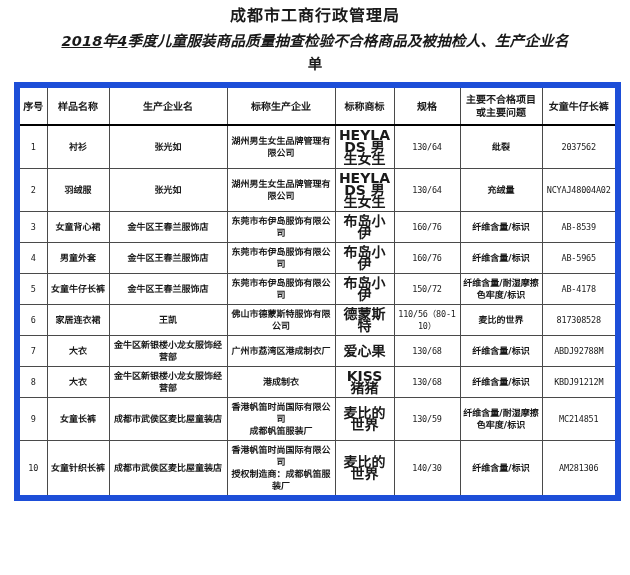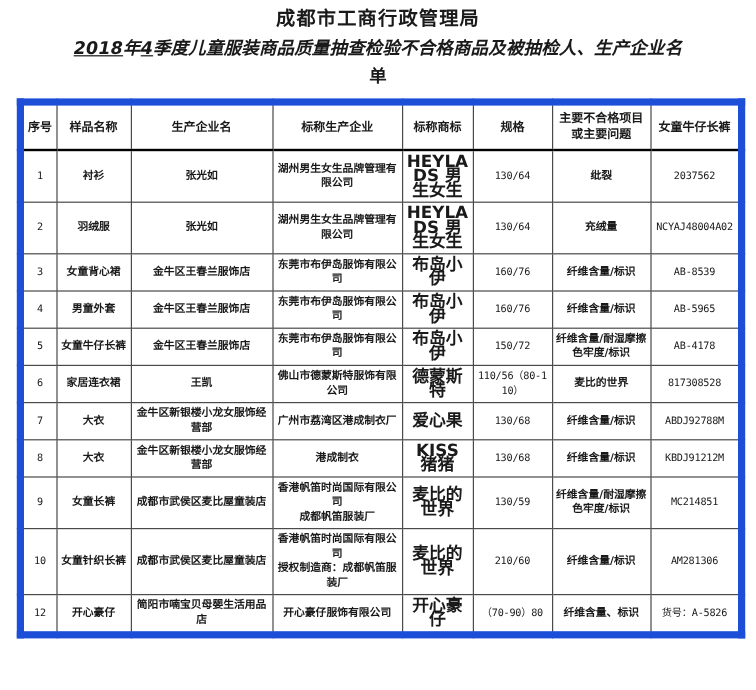--- a/index.html
+++ b/index.html
@@ -214,30 +214,20 @@
           <td class="spec">130/59</td>
           <td>纤维含量/耐湿摩擦色牢度/标识</td>
           <td class="code">MC214851</td>
         </tr>
         <tr>
           <td class="num">10</td>
           <td>女童针织长裤</td>
           <td>成都市武侯区麦比屋童装店</td>
           <td>香港帆笛时尚国际有限公司<br>授权制造商：成都帆笛服装厂</td>
           <td class="brand">麦比的世界</td>
-          <td class="spec">210/60</td>
+          <td class="spec">140/30</td>
           <td>纤维含量/标识</td>
           <td class="code">AM281306</td>
-        </tr>
-        <tr>
-          <td class="num">12</td>
-          <td>开心豪仔</td>
-          <td>简阳市喃宝贝母婴生活用品店</td>
-          <td>开心豪仔服饰有限公司</td>
-          <td class="brand">开心豪仔</td>
-          <td class="spec">（70-90）80</td>
-          <td>纤维含量、标识</td>
-          <td class="code">货号：A-5826</td>
         </tr>
       </tbody>
   </table>
 
 </div>
 
 </body></html>

